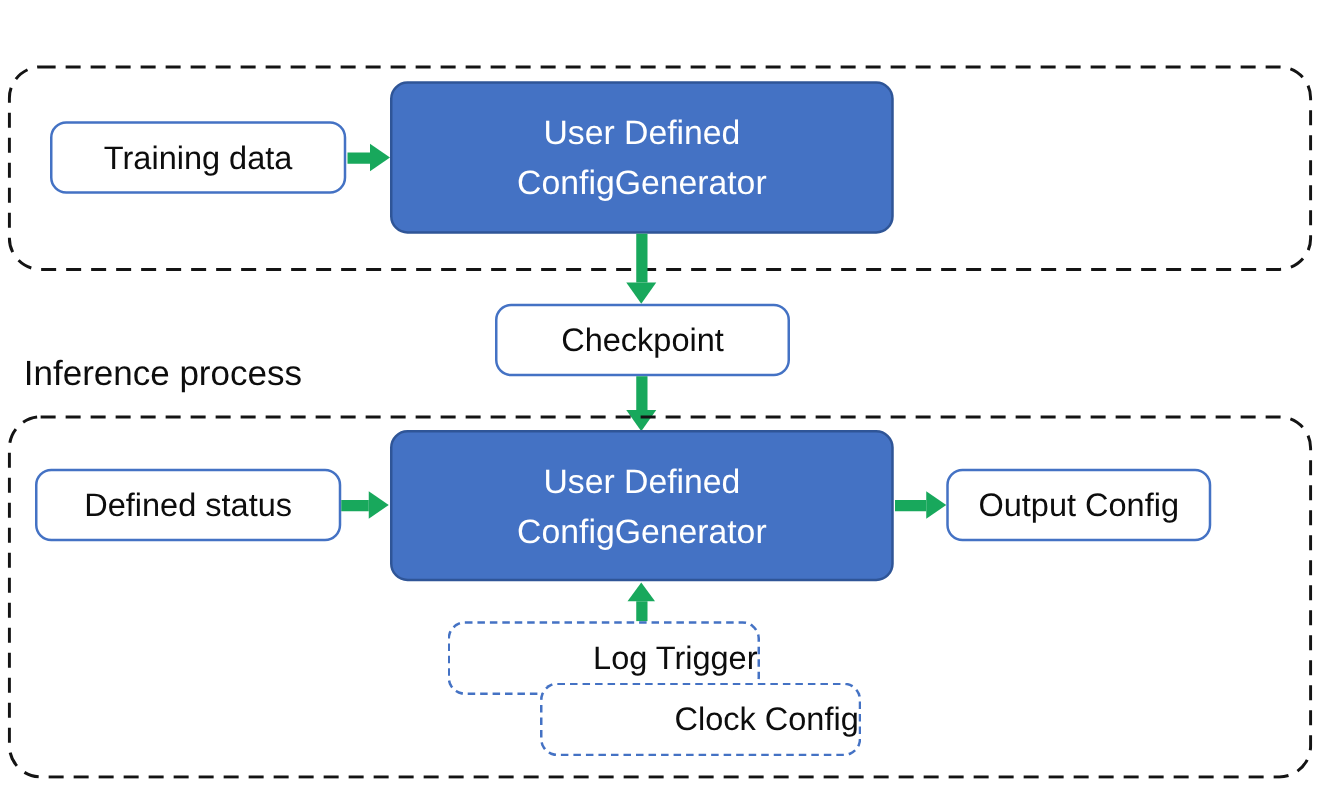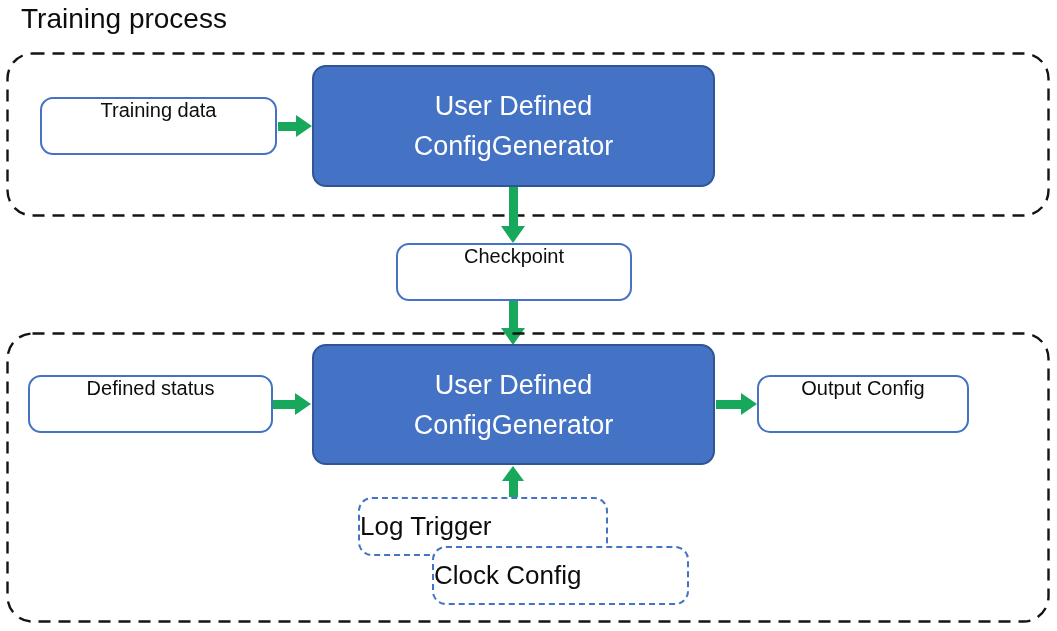--- a/index.html
+++ b/index.html
@@ -25,25 +25,26 @@
   .dash-rect {
     fill: none;
     stroke: var(--dashed-black, #141414);
     stroke-width: 2.4;
     stroke-dasharray: 12 8;
   }
 
   .wbox {
     position: absolute;
     display: flex;
+    align-items: center;
     justify-content: center;
     background: #ffffff;
     border: 2px solid var(--light-border-blue, #4472C4);
     border-radius: 13px;
-    font-size: 20px;
+    font-size: 26px;
     color: #0d0d0d;
     box-sizing: border-box;
     white-space: nowrap;
   }
 
   .bluebox {
     position: absolute;
     display: flex;
     flex-direction: column;
     align-items: center;
@@ -55,21 +56,21 @@
     font-size: 27px;
     line-height: 40px;
     box-sizing: border-box;
     text-align: center;
   }
 
   .trigger {
     position: absolute;
     display: flex;
     align-items: center;
-    justify-content: flex-start;
+    justify-content: flex-end;
     background: #ffffff;
     border: 2px dashed var(--trigger-border-blue, #4472C4);
     border-radius: 14px;
     font-size: 26px;
     color: #0d0d0d;
     box-sizing: border-box;
     white-space: nowrap;
   }
 
   .arrow { position: absolute; display: flex; }
@@ -100,21 +101,20 @@
     border-left: 11px solid transparent;
     border-right: 11px solid transparent;
   }
   .arrow-up .shaft { flex: 1; width: 9px; }
 </style>
 </head>
 <body>
 
 <div class="stage">
 
-  <div class="section-label" style="left:21px; top:3px;">Training process</div>
 
   <div class="dashed-container" style="left:6px; top:52px;">
     <svg width="1044" height="165">
       <rect class="dash-rect" x="1.5" y="1.5" width="1041" height="162" rx="25"></rect>
     </svg>
   </div>
 
   <div class="wbox" style="left:40px; top:97px; width:237px; height:58px;">
     <span>Training data</span>
   </div>
@@ -136,20 +136,21 @@
 
   <div class="wbox" style="left:396px; top:243px; width:236px; height:58px;">
     <span>Checkpoint</span>
   </div>
 
   <div class="arrow arrow-down" style="left:500px; top:301px; height:44px;">
     <span class="shaft"></span>
     <span class="head"></span>
   </div>
 
+  <div class="section-label" style="left:19px; top:283px;">Inference process</div>
 
   <div class="dashed-container" style="left:6px; top:332px;">
     <svg width="1044" height="291">
       <rect class="dash-rect" x="1.5" y="1.5" width="1041" height="288" rx="25"></rect>
     </svg>
   </div>
 
   <div class="wbox" style="left:28px; top:375px; width:245px; height:58px;">
     <span>Defined status</span>
   </div>

